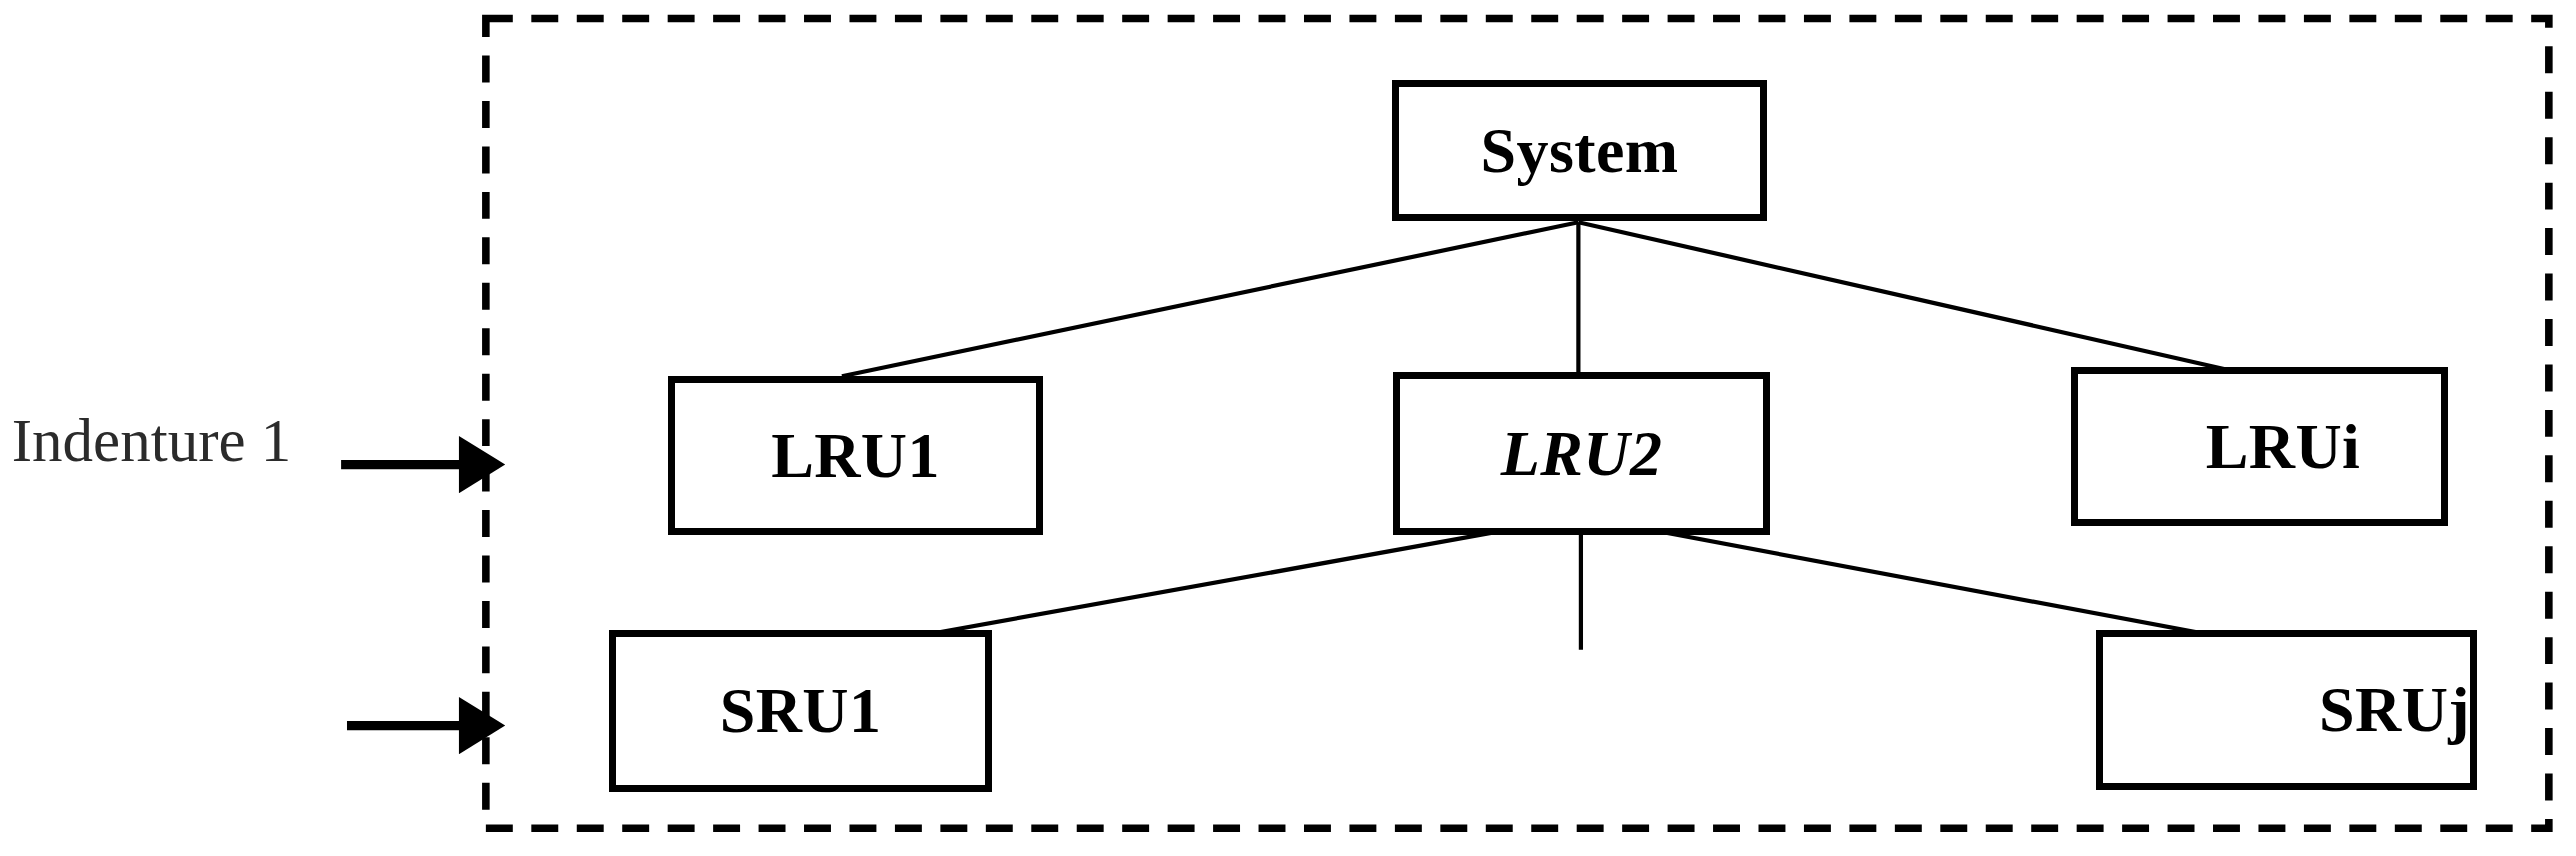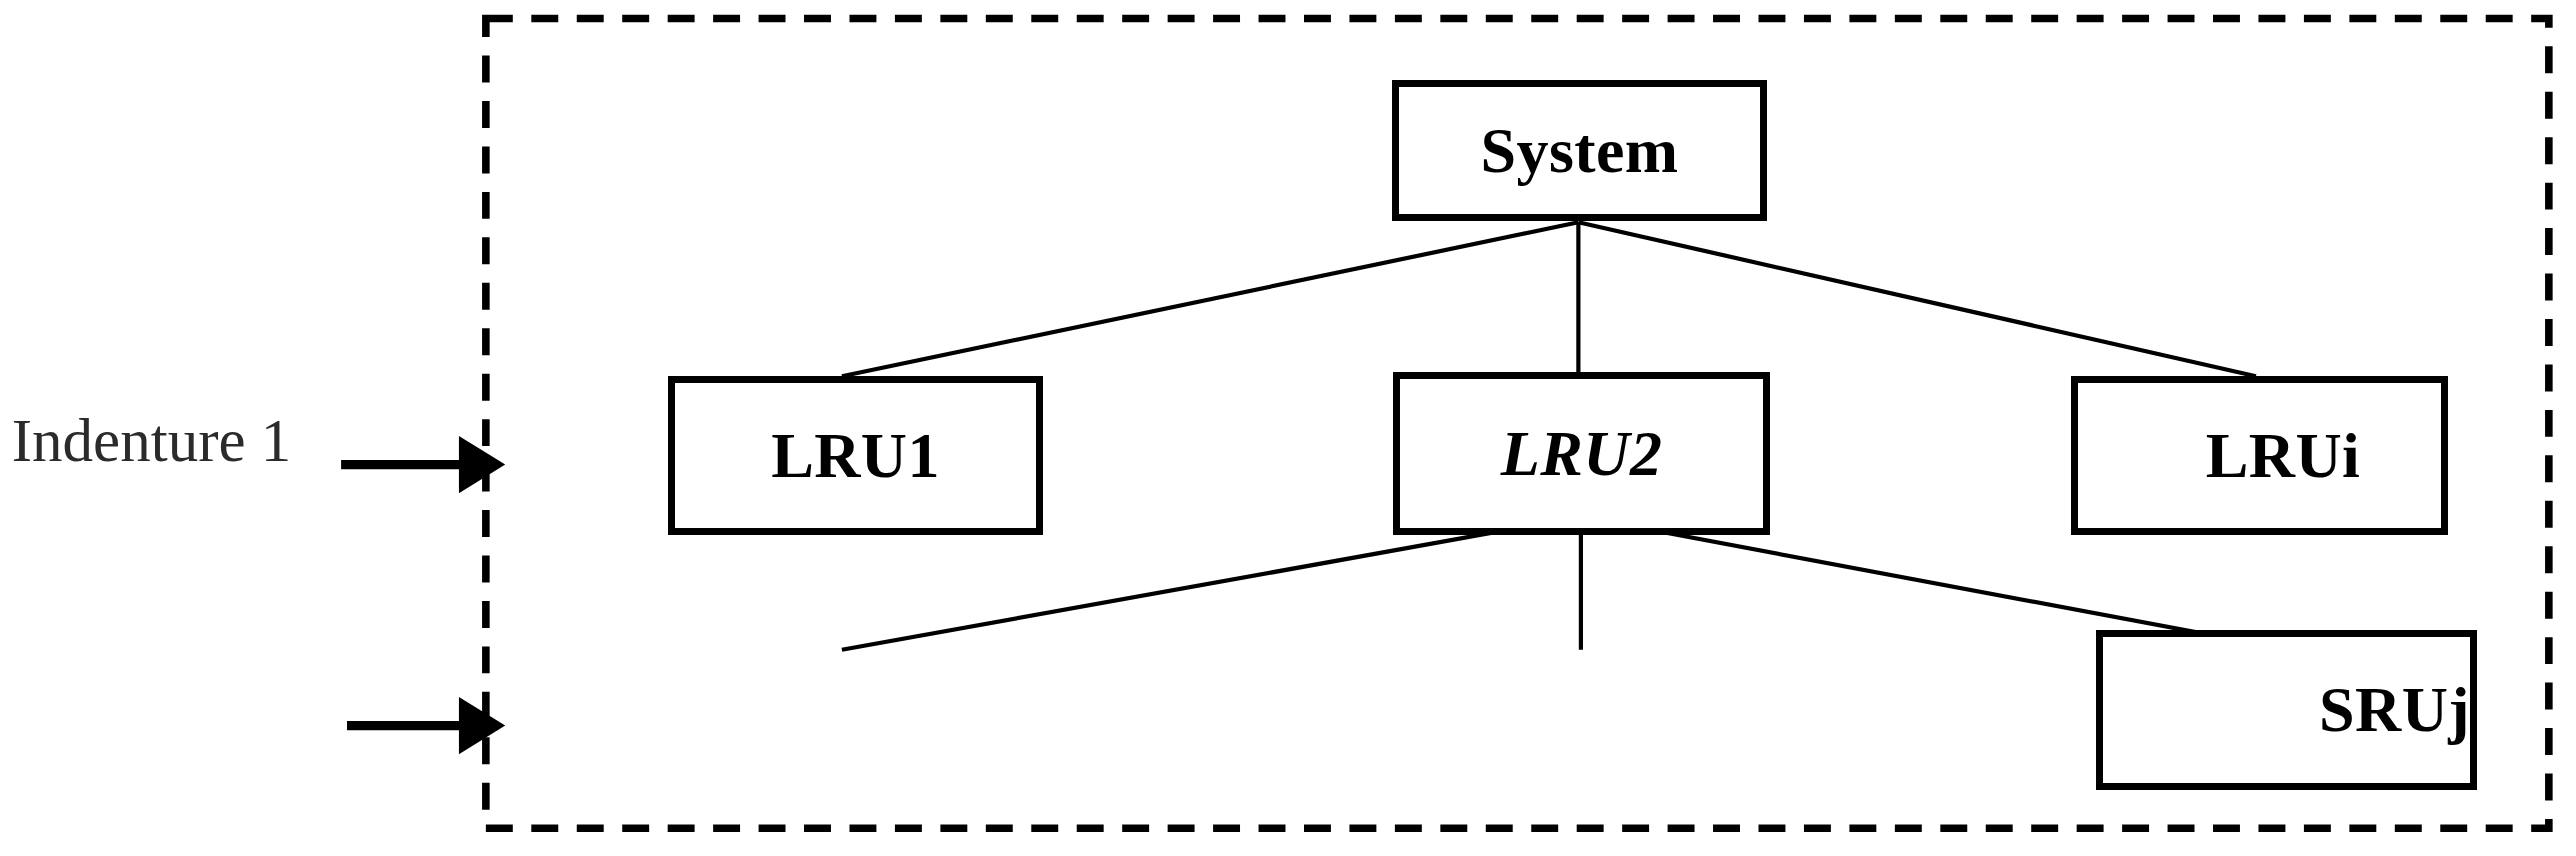--- a/index.html
+++ b/index.html
@@ -89,24 +89,27 @@
   </div>
 
   <div class="node-box" style="left:634px; top:376px; width:375px; height:159px;margin-left:34px;">
     <span class="node-label">LRU1</span>
   </div>
 
   <div class="node-box" style="left:1393px; top:372px; width:377px; height:163px;font-style:italic;">
     <span class="node-label">LRU2</span>
   </div>
 
-  <div class="node-box" style="left:2071px; top:376px; width:377px; height:159px;padding-left:47px;">
+  <div class="node-box" style="left:2071px; top:367px; width:377px; height:159px;padding-left:47px;">
     <span class="node-label">LRUi</span>
   </div>
 
+  <div class="node-box" style="left:609px; top:630px; width:383px; height:162px;">
+    <span class="node-label">SRU1</span>
+  </div>
 
 
   <div class="node-box" style="left:2096px; top:630px; width:381px; height:160px;justify-content:flex-end;">
     <span class="node-label">SRUj</span>
   </div>
 
   <div class="indenture-label" style="left:11.8px; top:410px;">Indenture 1</div>
 
 
 </div>

